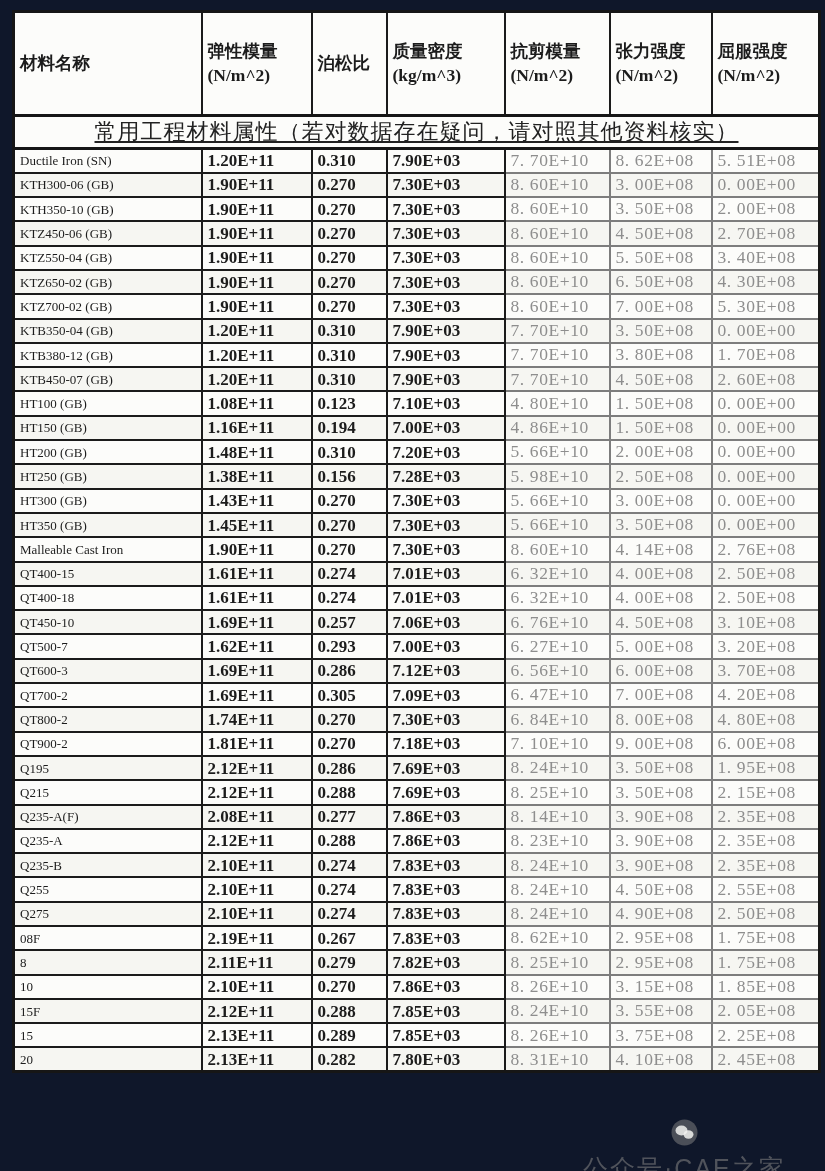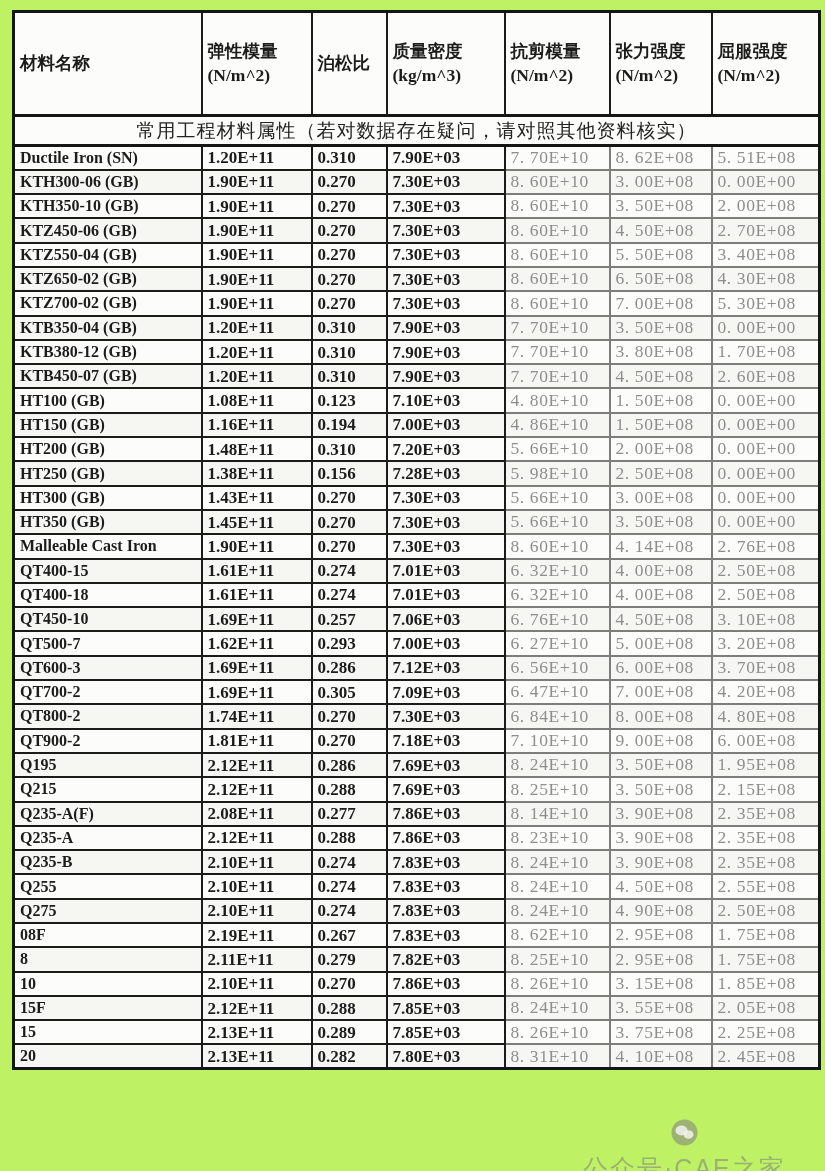--- a/index.html
+++ b/index.html
@@ -5,21 +5,21 @@
   html, body {
     margin: 0;
     padding: 0;
     background: #f5f5f2;
     font-family: "Liberation Serif", "DejaVu Serif", serif;
   }
   .page {
     position: relative;
     width: 825px;
     height: 1171px;
-    background: #bef264;
+    background: #0f172a;
     overflow: hidden;
   }
   table.materials-table {
     position: absolute;
     left: 12px;
     top: 10px;
     width: 806px;
     table-layout: fixed;
     border-collapse: collapse;
     background: #fcfcfa;
@@ -39,33 +39,34 @@
     vertical-align: middle;
     text-align: left;
     font-weight: 700;
     font-size: 17.5px;
     line-height: 1.35;
   }
   thead th.hdr .unit { display: block; font-weight: 700; }
   tr.subtitle-row td {
     height: 30px;
     text-align: center;
-    font-size: 19px;
+    font-size: 22px;
     font-weight: 400;
     letter-spacing: 1px;
     border-top: 3px solid #161616;
     border-bottom: 3px solid #161616;
     color: #222;
+    text-decoration: underline;
   }
   tbody td {
     height: 24.3px;
     line-height: 1;
   }
   tbody tr:nth-child(even) td { background: #f6f6f2; }
-  td.c1 { font-weight: 700; font-size: 16px; }
+  td.c1 { font-weight: 400; font-size: 13px; }
   td.c2, td.c3, td.c4 { font-weight: 700; }
   td.faded {
     color: #8e8e8e;
     border-color: #7d7d7d;
     font-weight: 400;
     letter-spacing: 0.6px;
     font-size: 17.5px;
   }
   
   .watermark {

